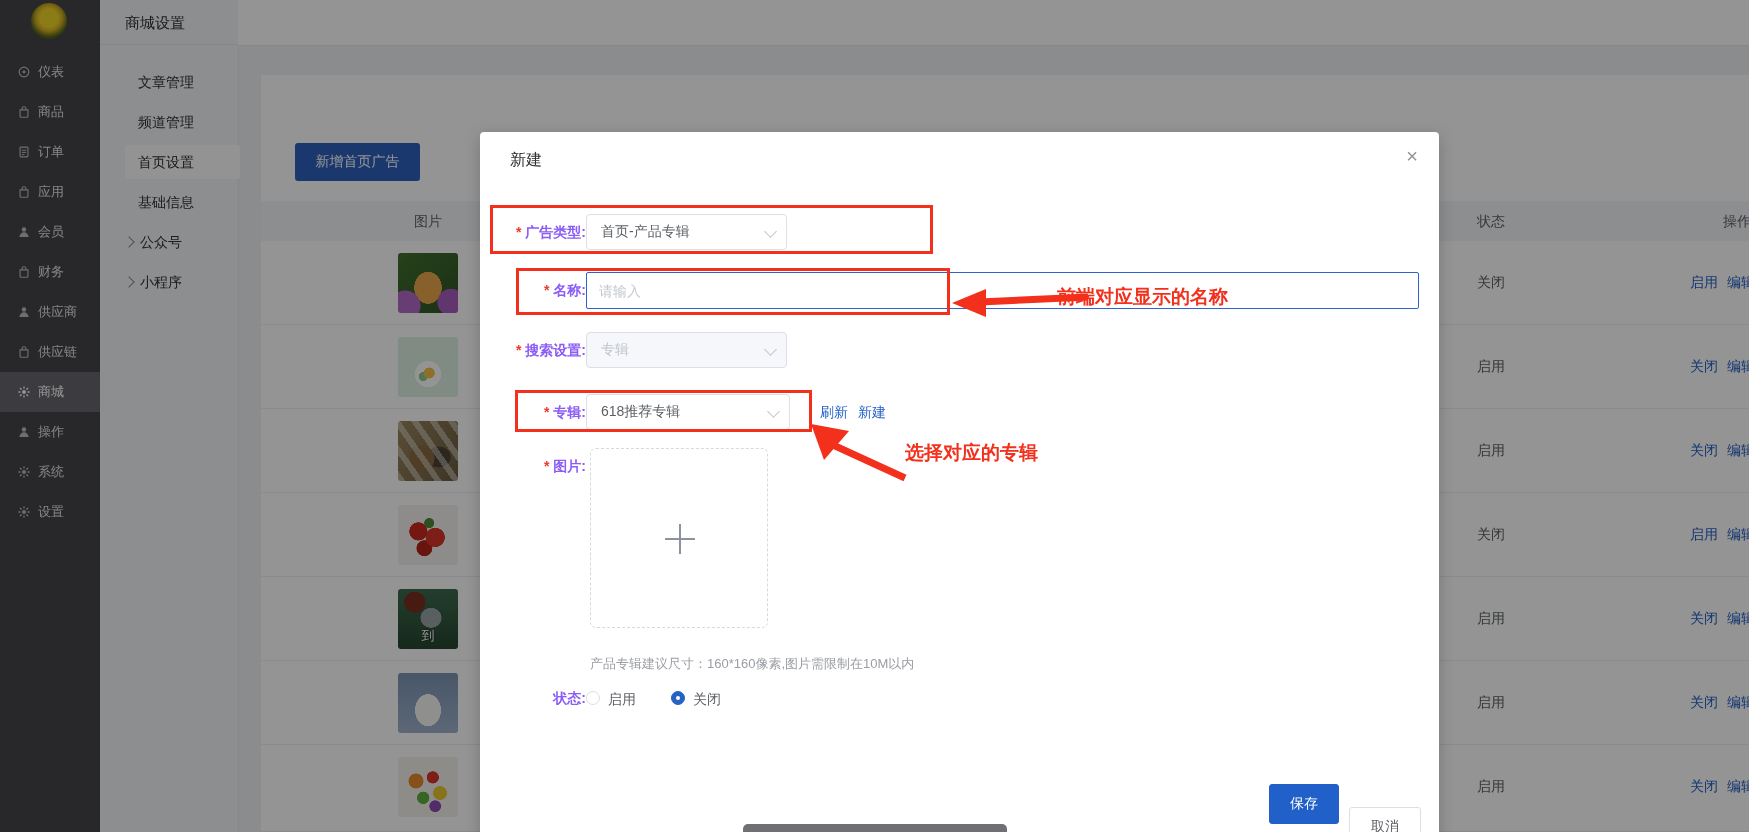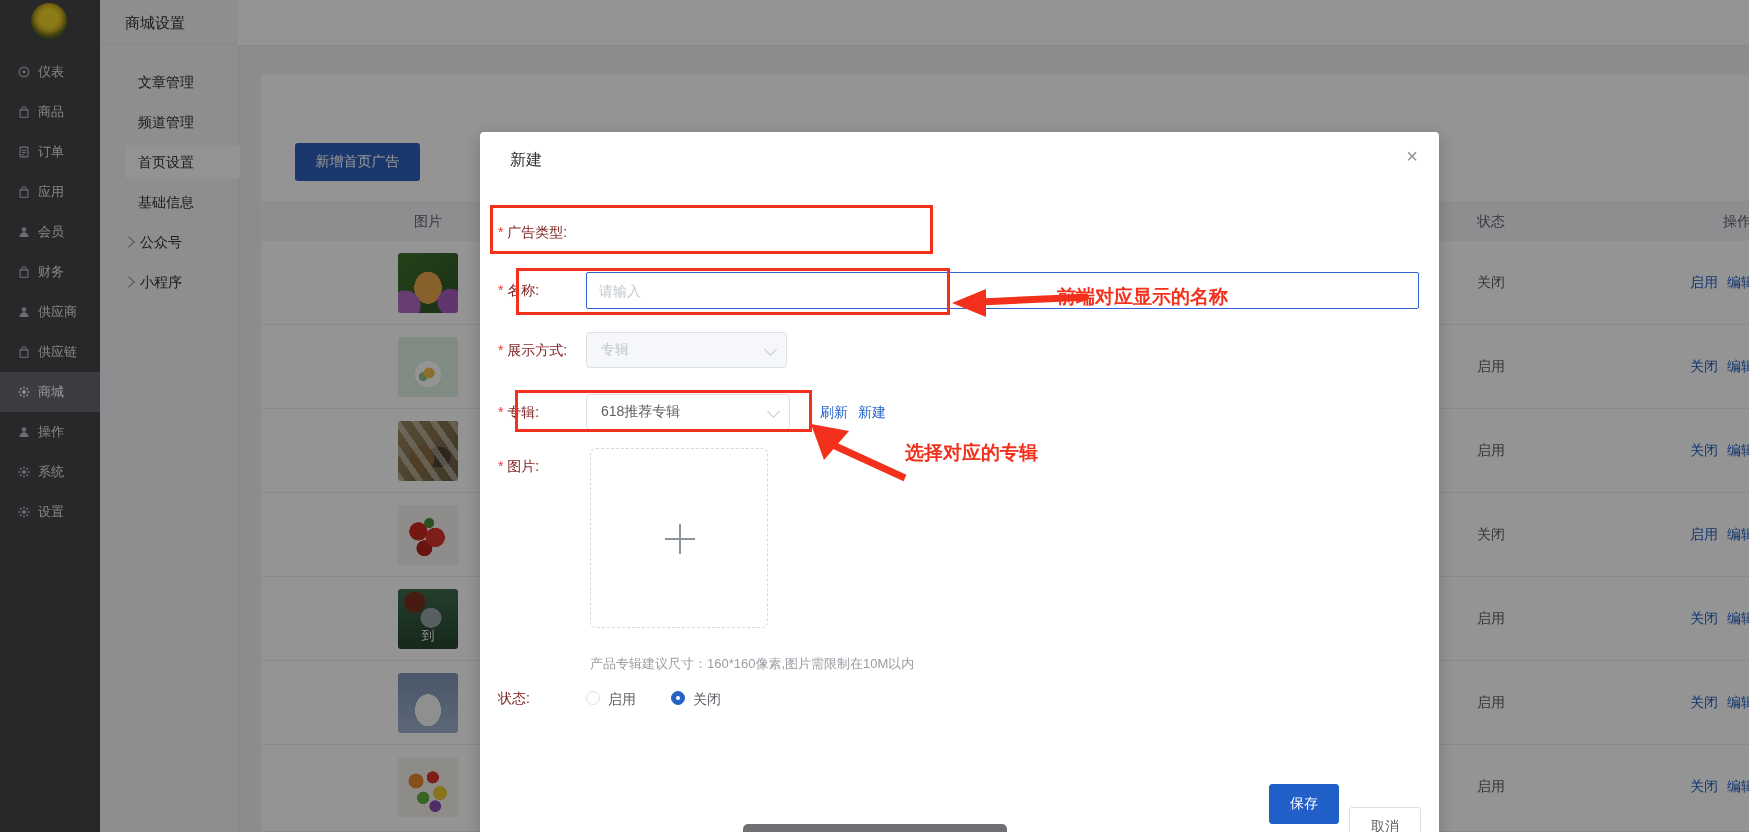--- a/index.html
+++ b/index.html
@@ -102,21 +102,21 @@
     radial-gradient(circle at 42% 68%,#5fae3f 0 11%,transparent 12%),
     radial-gradient(circle at 62% 82%,#8a4fb5 0 9%,transparent 10%),
     #f5f2ec;}
 
   
   .overlay{left:0;top:0;width:1749px;height:832px;background:rgba(0,0,0,0.42);z-index:10;}
   .modal{left:480px;top:132px;width:959px;height:716px;background:#fff;border-radius:4px;
     box-shadow:0 4px 16px rgba(0,0,0,.2);z-index:20;}
   .m-title{left:30px;top:18px;font-size:16px;color:#2f3033;}
   .m-close{left:920px;top:12px;width:24px;height:24px;color:#909399;font-size:20px;line-height:24px;text-align:center;cursor:pointer;}
-  .flabel{width:88px;text-align:left;font-size:14px;color:#7f1d1d;line-height:36px;white-space:nowrap;}
+  .flabel{width:88px;text-align:right;font-size:14px;color:#8b5cf6;line-height:36px;white-space:nowrap;font-weight:bold;}
   .req::before{content:"* ";color:#f0372b;}
   .lcolon::after{content:":";}
   .sel{height:36px;box-sizing:border-box;border:1px solid #dcdfe6;border-radius:4px;background:#fff;
     display:flex;align-items:center;padding:0 28px 0 14px;font-size:14px;color:#5c5f64;cursor:pointer;}
   .sel .chev-down{position:absolute;right:11px;top:12px;width:8px;height:8px;
     border-right:1.5px solid #c0c4cc;border-bottom:1.5px solid #c0c4cc;transform:rotate(45deg);}
   .sel.disabled{background:#f5f7fa;color:#c0c4cc;cursor:not-allowed;}
   .name-input{box-sizing:border-box;height:37px;border:1px solid #2e63d0;border-radius:2px;background:#fff;
     font-size:14px;color:#ef4444;padding:0 12px;outline:none;font-family:inherit;}
   .name-input::placeholder{color:#c3c7cf;}
@@ -354,25 +354,29 @@
     </div>
   </div>
 
   <div class="abs overlay"></div>
 
   <div class="abs modal">
     <div class="abs m-title">新建</div>
     <div class="abs m-close">×</div>
 
     <div class="abs flabel req lcolon" style="left:18px;top:82px;">广告类型</div>
+    <div class="abs sel" style="left:106px;top:82px;width:201px;">
+      <span>首页-产品专辑</span>
+      <span class="chev-down"></span>
+    </div>
 
     <div class="abs flabel req lcolon" style="left:18px;top:140px;">名称</div>
     <input class="abs name-input" style="left: 106px; top: 140px; width: 833px;" placeholder="请输入">
 
-    <div class="abs flabel req lcolon" style="left:18px;top:200px;">展示方式</div>
+    <div class="abs flabel req lcolon" style="left:18px;top:200px;">搜索设置</div>
     <div class="abs sel disabled" style="left:106px;top:200px;width:201px;">
       <span>专辑</span>
       <span class="chev-down"></span>
     </div>
 
     <div class="abs flabel req lcolon" style="left:18px;top:262px;">专辑</div>
     <div class="abs sel" style="left:106px;top:262px;width:204px;">
       <span>618推荐专辑</span>
       <span class="chev-down"></span>
     </div>

